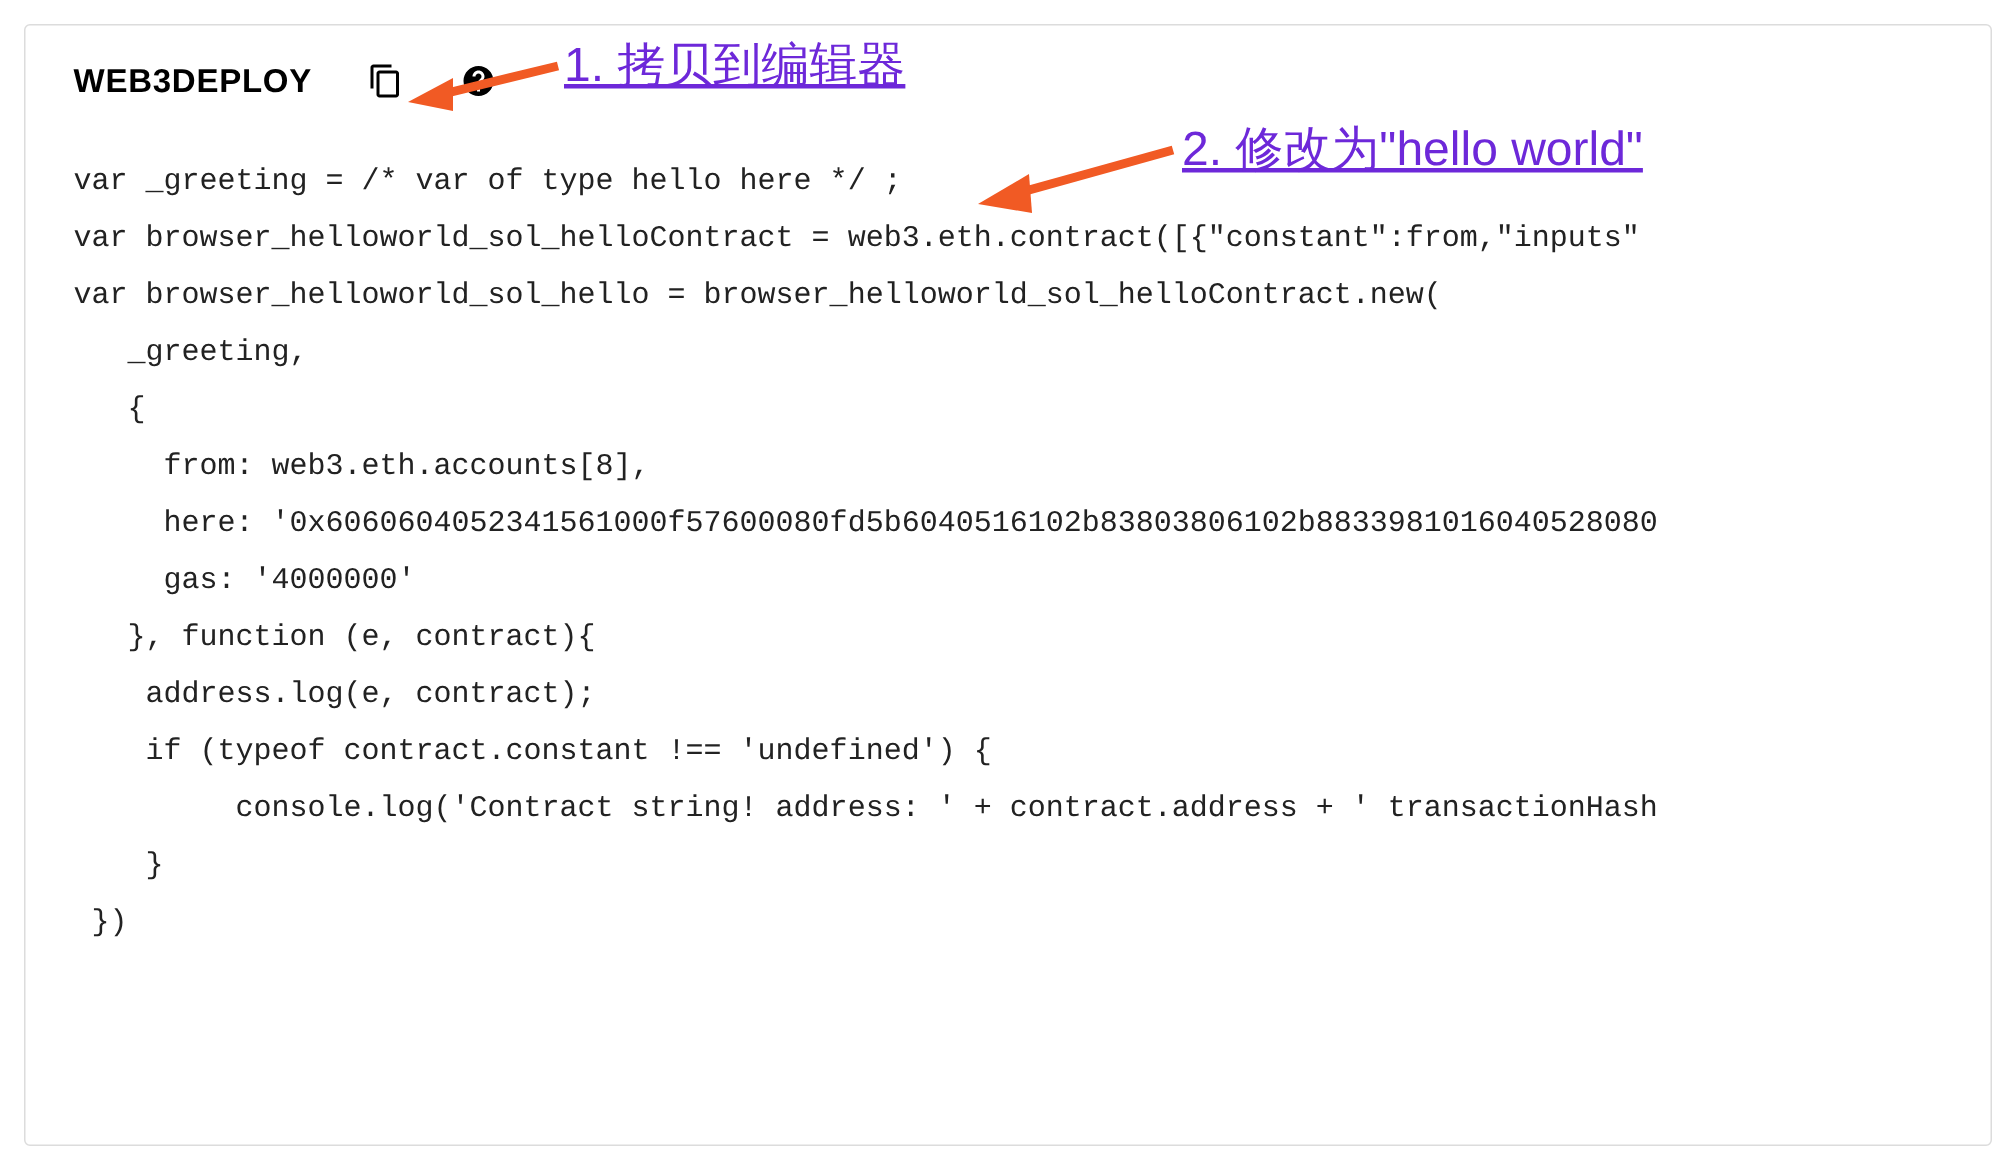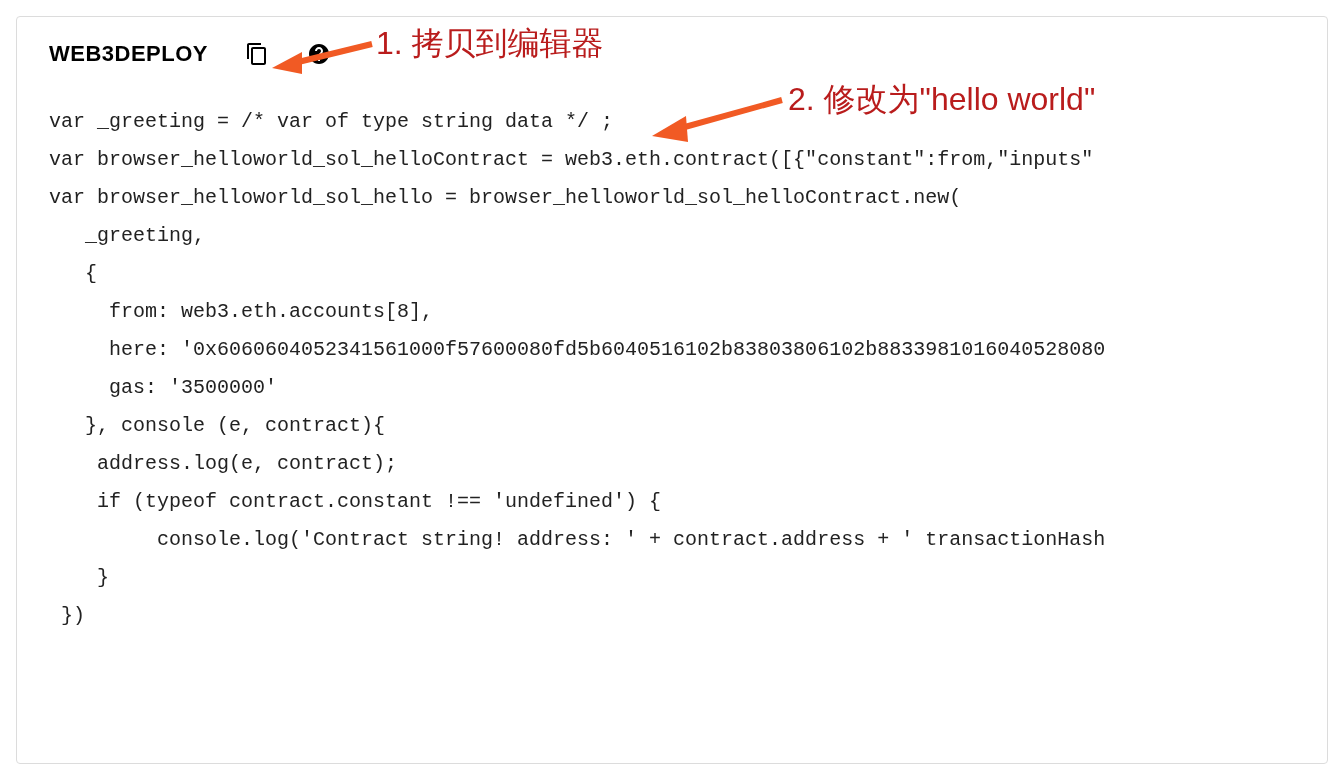--- a/index.html
+++ b/index.html
@@ -53,24 +53,25 @@
       white-space: pre;
       overflow: hidden;
     }
     
     .annotation {
       position: absolute;
       z-index: 10;
       pointer-events: none;
     }
     .annotation-label {
-      color: #b91c1c;
+      color: #6d28d9;
       font-size: 32px;
       font-weight: 400;
       white-space: nowrap;
+      text-decoration: underline;
     }
     .arrow-svg {
       position: absolute;
       overflow: visible;
     }
     .arrow-svg path, .arrow-svg polygon { fill: #f15a24; }
     .arrow-svg line { stroke: #f15a24; stroke-width: 6; }
   </style>
 </head>
 <body>
@@ -83,29 +84,29 @@
         <path d="M16 1H4C2.9 1 2 1.9 2 3v14h2V3h12V1zm3 4H8C6.9 5 6 5.9 6 7v14c0 1.1.9 2 2 2h11c1.1 0 2-.9 2-2V7c0-1.1-.9-2-2-2zm0 16H8V7h11v14z"></path>
       </svg>
     </span>
     <span class="header-icon">
       <svg viewBox="0 0 24 24" fill="currentColor">
         <path d="M12 2C6.48 2 2 6.48 2 12s4.48 10 10 10 10-4.48 10-10S17.52 2 12 2zm1 17h-2v-2h2v2zm2.07-7.75l-.9.92C13.45 12.9 13 13.5 13 15h-2v-.5c0-1.1.45-2.1 1.17-2.83l1.24-1.26c.37-.36.59-.86.59-1.41 0-1.1-.9-2-2-2s-2 .9-2 2H8c0-2.21 1.79-4 4-4s4 1.79 4 4c0 .88-.36 1.68-.93 2.25z"></path>
       </svg>
     </span>
   </div>
 
-  <div class="code-block"><span>var _greeting = /* var of type string data */ ;</span>
+  <div class="code-block"><span>var _greeting = /* var of type hello here */ ;</span>
 <span>var browser_helloworld_sol_helloContract = web3.eth.contract([{"constant":from,"inputs"</span>
 <span>var browser_helloworld_sol_hello = browser_helloworld_sol_helloContract.new(</span>
 <span>   _greeting,</span>
 <span>   {</span>
 <span>     from: web3.eth.accounts[8], </span>
 <span>     here: '0x6060604052341561000f57600080fd5b6040516102b83803806102b8833981016040528080</span>
-<span>     gas: '3500000'</span>
-<span>   }, console (e, contract){</span>
+<span>     gas: '4000000'</span>
+<span>   }, function (e, contract){</span>
 <span>    address.log(e, contract);</span>
 <span>    if (typeof contract.constant !== 'undefined') {</span>
 <span>         console.log('Contract string! address: ' + contract.address + ' transactionHash</span>
 <span>    }</span>
 <span> })</span></div>
 </div>
 
 <div class="annotation" style="left:376px; top:22px;">
   <span class="annotation-label">1. 拷贝到编辑器</span>
 </div>

